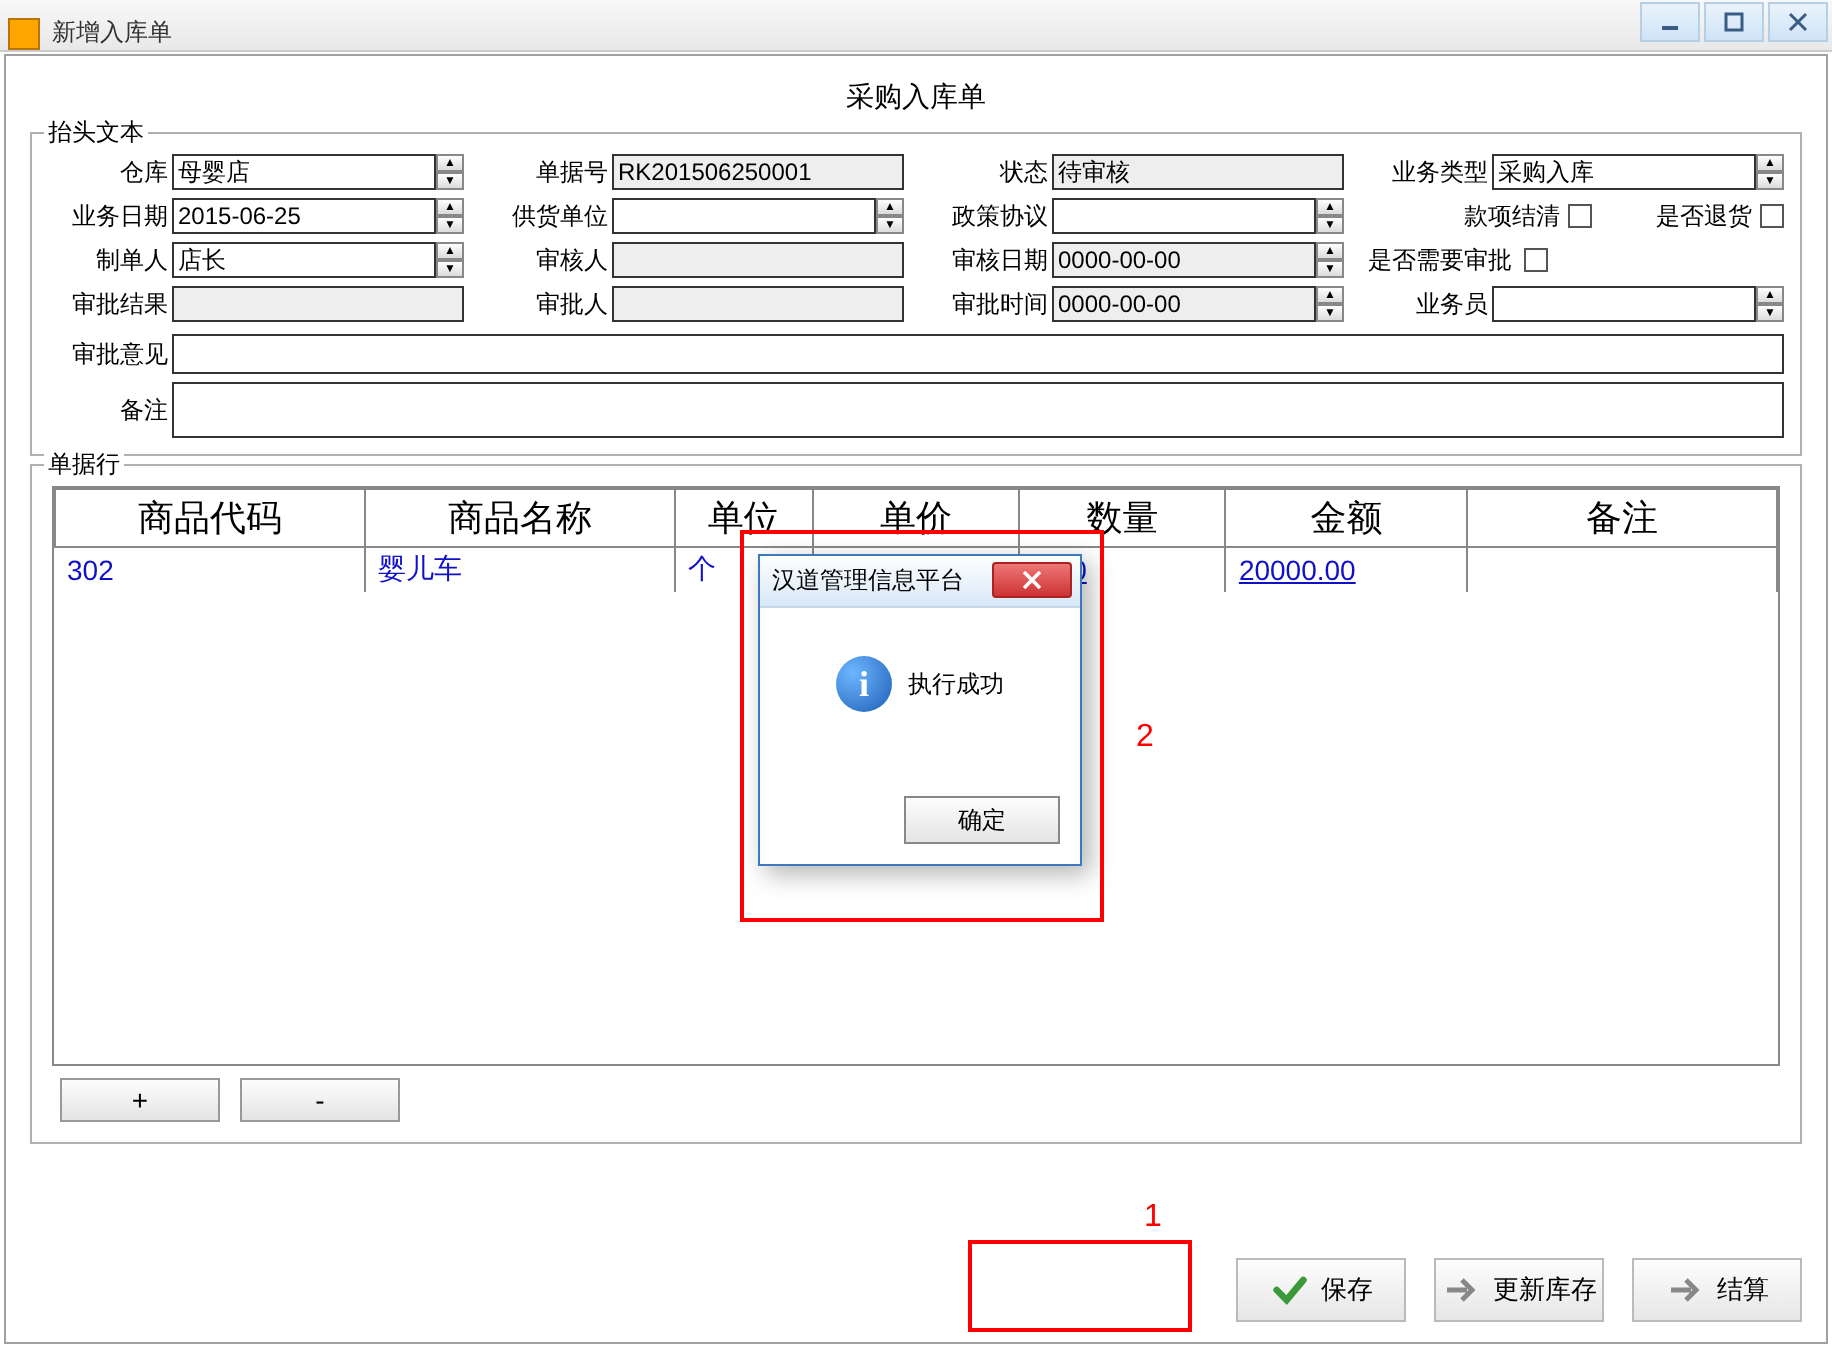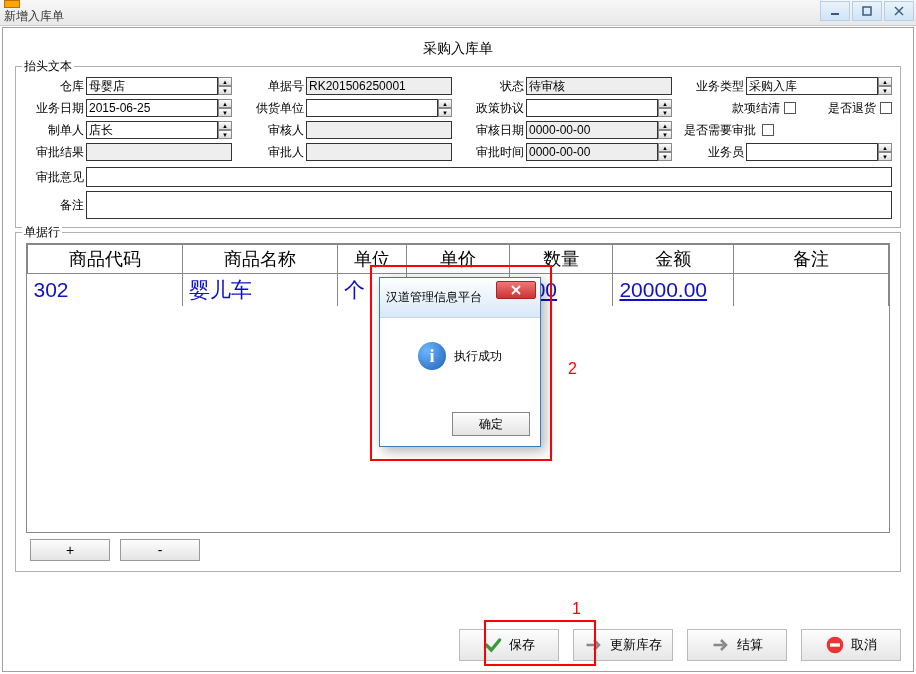--- a/index.html
+++ b/index.html
@@ -1,19 +1,19 @@
 <!DOCTYPE html>
 <html><head>
 <meta charset="utf-8">
 <style>
 * { box-sizing: border-box; margin: 0; padding: 0; font-family: "Microsoft YaHei", SimSun, sans-serif; }
 body { background: #fff; width: 916px; height: 674px; position: relative; overflow: hidden; }
 
 
-.titlebar { height: 26px; background: linear-gradient(#f8f8f8,#e8e8e8); border-bottom: 1px solid #ccc; display: flex; align-items: flex-start; padding: 0 4px; position: relative; flex-direction: column; }
+.titlebar { height: 26px; background: linear-gradient(#f8f8f8,#e8e8e8); border-bottom: 1px solid #ccc; display: flex; align-items: flex-end; padding: 0 4px; position: relative; }
 .titlebar .appicon { width: 16px; height: 16px; background: orange; border: 1px solid #b77400; margin-right: 6px; }
 .titlebar .title { font-size: 12px; color: #333; }
 .winbtns { position: absolute; right: 2px; top: 1px; display:flex; gap:2px; }
 .winbtn { width: 30px; height: 20px; border: 1px solid #b5cfe7; background: linear-gradient(#eaf3fb,#cfe4f7); display:flex; align-items:center; justify-content:center; font-size:11px; color:#3b5c82; }
 .winbtn svg { width:12px; height:12px; }
 
 .page { position:absolute; top:27px; left:2px; right:2px; bottom:2px; border:1px solid #a0a0a0; background:#fff; }
 .page-inner { position:absolute; top:0; left:0; right:0; bottom:0; padding:4px 8px; }
 
 .main-title { text-align:center; font-size:14px; font-family: SimSun, serif; padding: 8px 0 4px; }
@@ -28,33 +28,33 @@
 .formfield .input.readonly { background:#eee; }
 .formfield .spin { width:14px; height:18px; display:flex; flex-direction:column; }
 .formfield .spin div { flex:1; background:linear-gradient(#fefefe,#dcdcdc); border:1px solid #888; display:flex; align-items:center; justify-content:center; font-size:6px; }
 .chk { width:12px; height:12px; border:1px solid #555; background:#fff; margin-left:4px; display:inline-block; }
 .chklabel { font-size:12px; display:flex; align-items:center; }
 .textarea { width:100%; height:28px; border:1px solid #333; font-size:12px; padding:1px; resize:none; }
 
 .table-wrap { border:1px solid #888; margin: 6px; height: 290px; overflow:hidden; position:relative; background:#fff; }
 table { width:100%; border-collapse:collapse; font-size:16px; }
 th { border:1px solid #888; background:#fff; font-weight:normal; font-family:SimSun,serif; padding:2px 4px; font-size:18px; }
-td { border-right:1px solid #888; padding:2px 6px; color:#1010c8; font-size:21px; }
+td { border-right:1px solid #888; padding:2px 6px; color:#1010c8; font-size:14px; }
 td.num { text-align:left;text-decoration:underline; }
 
 .row-btns { display:flex; gap:10px; margin:6px 10px; }
 .row-btns button { width:80px; height:22px; background:linear-gradient(#fdfdfd,#e4e4e4); border:1px solid #999; font-size:14px; }
 
 .bottom-btns { position:absolute; bottom:10px; right:12px; display:flex; gap:14px; }
-.btn { width: 100px; height: 32px; background: linear-gradient(#fdfdfd,#e6e6e6); border:1px solid #bbb; display:flex; align-items:center; justify-content:center; gap:6px; font-size:13px; }
+.btn { width: 85px; height: 32px; background: linear-gradient(#fdfdfd,#e6e6e6); border:1px solid #bbb; display:flex; align-items:center; justify-content:center; gap:6px; font-size:13px; }
 .btn.icon-check svg, .btn.icon-arrow svg, .btn.icon-cancel svg { width:20px; height:20px; }
 
 
 .dialog { position:absolute; left:379px; top:277px; width:162px; background:#fff; border:1px solid #3a7abd; box-shadow: 4px 4px 12px rgba(0,0,0,0.3); z-index:50; }
-.dialog-title { height:40px; background:linear-gradient(#fefefe,#d8e8f8); display:flex; align-items:center; padding:0 6px; font-size:12px; position:relative; border-bottom:1px solid #c6d7e9; }
+.dialog-title { height:26px; background:linear-gradient(#fefefe,#d8e8f8); display:flex; align-items:center; padding:0 6px; font-size:12px; position:relative; border-bottom:1px solid #c6d7e9; }
 .dialog-close { position:absolute; right:4px; top:3px; width:40px; height:18px; background:linear-gradient(#e77,#c33); border:1px solid #a22; border-radius:2px; display:flex; align-items:center; justify-content:center; }
 .dialog-close svg { width:10px; height:10px; }
 .dialog-body { padding: 24px 10px 12px; text-align:center; font-size:12px; }
 .dialog-body .row { display:flex; align-items:center; justify-content:center; gap:8px; }
 .info-icon { width:28px; height:28px; border-radius:50%; background:radial-gradient(circle at 30% 30%,#6db6ff,#1e5fb5); display:flex; align-items:center; justify-content:center; color:#fff; font-weight:bold; font-size:18px; font-family:Georgia,serif; }
 .dialog-footer { padding: 30px 10px 10px; text-align:right; }
 .dialog-footer button { width:78px; height:24px; background:linear-gradient(#fdfdfd,#e4e4e4); border:1px solid #888; font-size:12px; }
 
 
 .annot { position:absolute; border:2px solid #f00; pointer-events:none; z-index:100; }
@@ -262,27 +262,20 @@
             <path d="M3 12 H15 M12 6 L18 12 L12 18" stroke="#888" stroke-width="3" fill="none"></path>
           </svg>
       <span>更新库存</span>
     </div>
     <div class="btn icon-arrow">
       <svg viewBox="0 0 24 24">
             <path d="M3 12 H15 M12 6 L18 12 L12 18" stroke="#888" stroke-width="3" fill="none"></path>
           </svg>
       <span>结算</span>
     </div>
-    <div class="btn icon-cancel">
-      <svg viewBox="0 0 24 24">
-            <circle cx="12" cy="12" r="10" fill="#e33"></circle>
-            <rect x="6" y="10" width="12" height="4" fill="#fff"></rect>
-          </svg>
-      <span>取消</span>
-    </div>
   </div>
  </div>
 </div>
 
 <div class="dialog">
   <div class="dialog-title">
     <span>汉道管理信息平台</span>
     <div class="dialog-close">
       <svg viewBox="0 0 10 10">
           <line x1="1" y1="1" x2="9" y2="9" stroke="#fff" stroke-width="1.8"></line>

